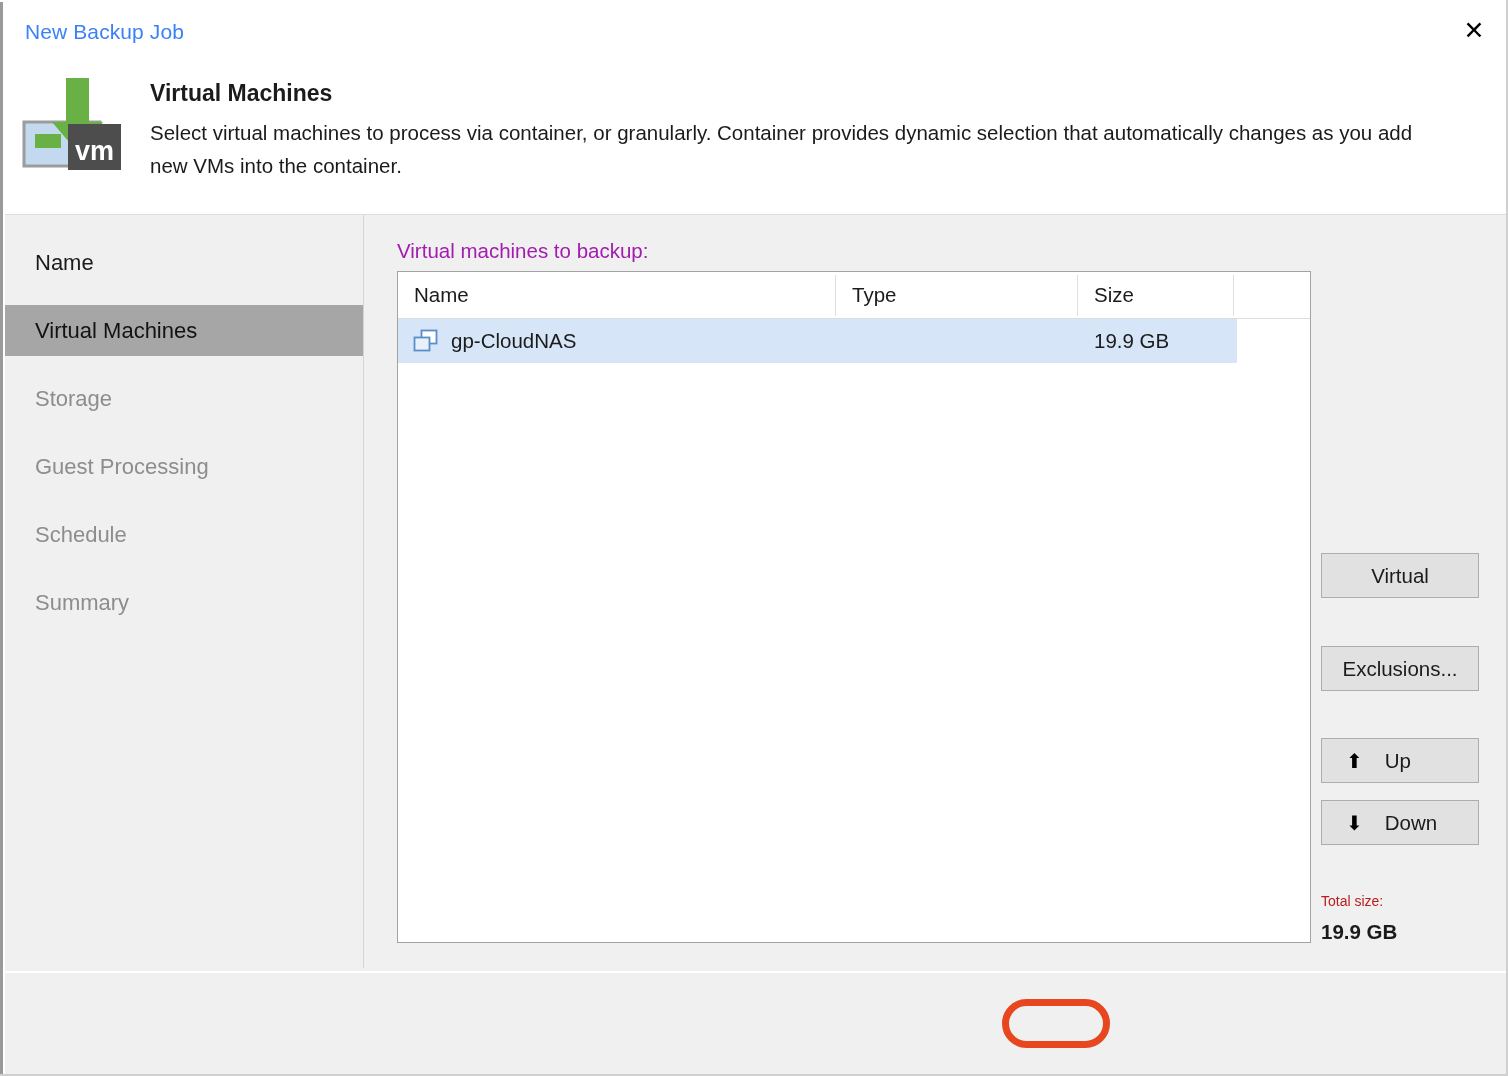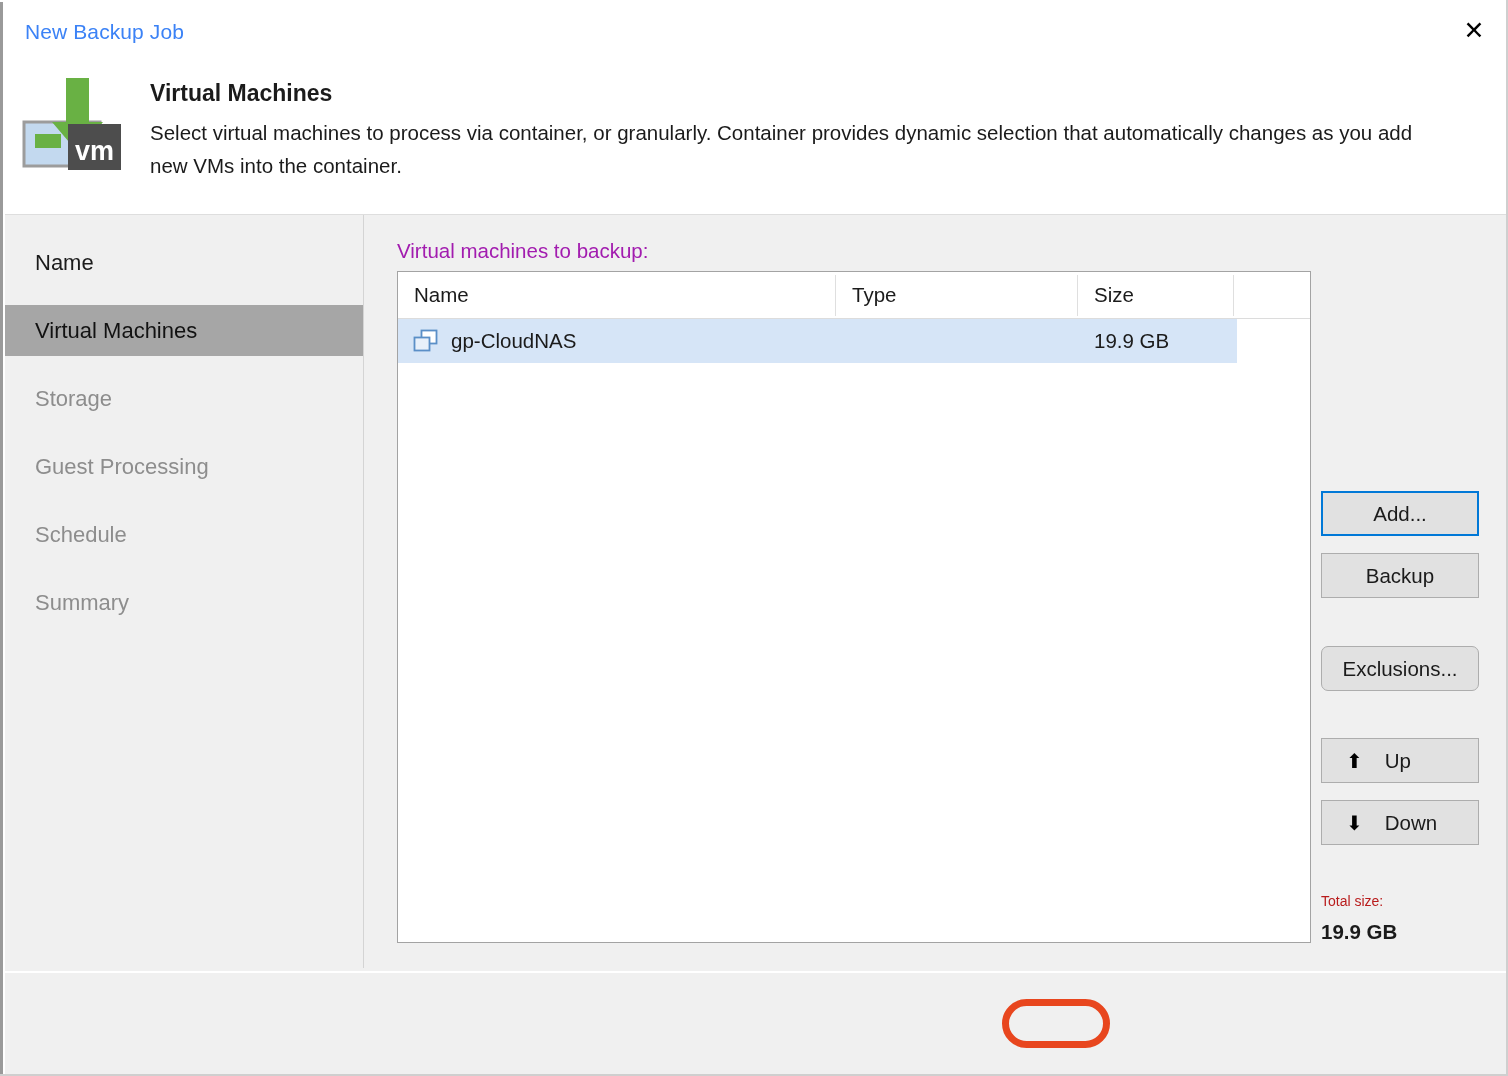--- a/index.html
+++ b/index.html
@@ -391,25 +391,24 @@
             <rect x="1.5" y="8.5" width="15" height="13" fill="#e8f0fa" stroke="#5b8fc7" stroke-width="1.8"></rect>
           </svg>
           <div class="cell" style="left:53px; width:384px;">gp-CloudNAS</div>
           <div class="cell" style="left:680px; width:155px; padding-left:16px;">19.9 GB</div>
         </div>
       </div>
     </div>
 
   </div>
 
-  <button class="btn focus" style="left:1321px; top:491px; width:158px; height:45px;">Add...</button>
-
-  <button class="btn" style="left:1321px; top:553px; width:158px; height:45px;">Backup</button>
-
-  <button class="btn" style="left:1321px; top:646px; width:158px; height:45px;border-radius:7px;">Exclusions...</button>
+
+  <button class="btn" style="left:1321px; top:553px; width:158px; height:45px;">Virtual</button>
+
+  <button class="btn" style="left:1321px; top:646px; width:158px; height:45px;">Exclusions...</button>
 
   <div class="btn arrowbtn" style="left:1321px; top:738px; width:158px; height:45px;">
     <span class="arrow-glyph">⬆</span>
     <span>Up</span>
   </div>
 
   <div class="btn arrowbtn" style="left:1321px; top:800px; width:158px; height:45px;">
     <span class="arrow-glyph">⬇</span>
     <span>Down</span>
   </div>

